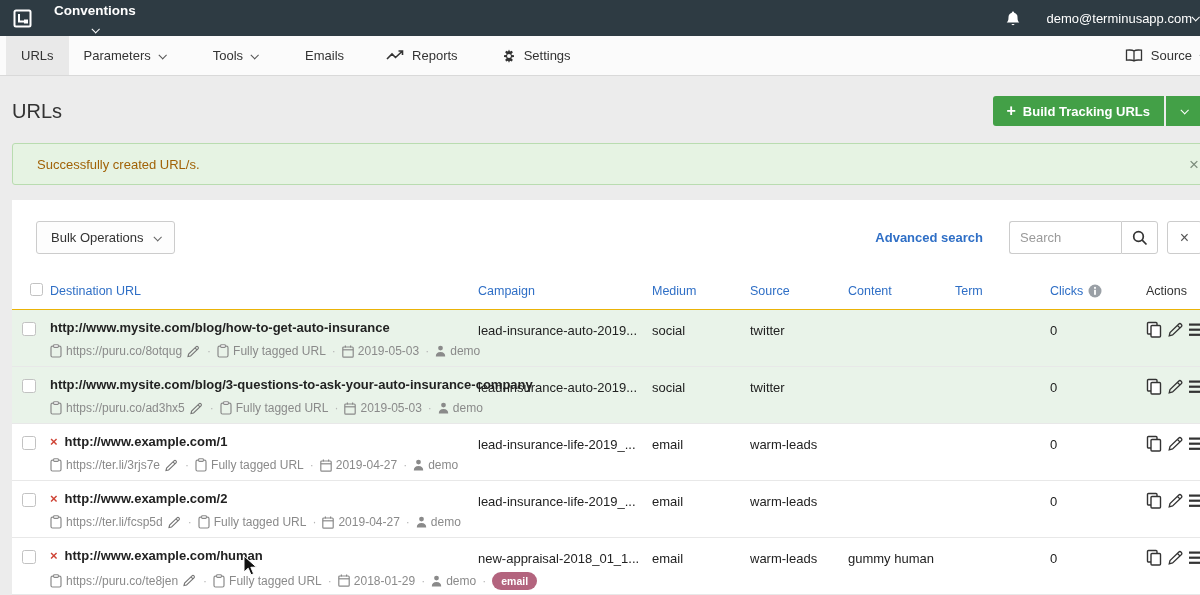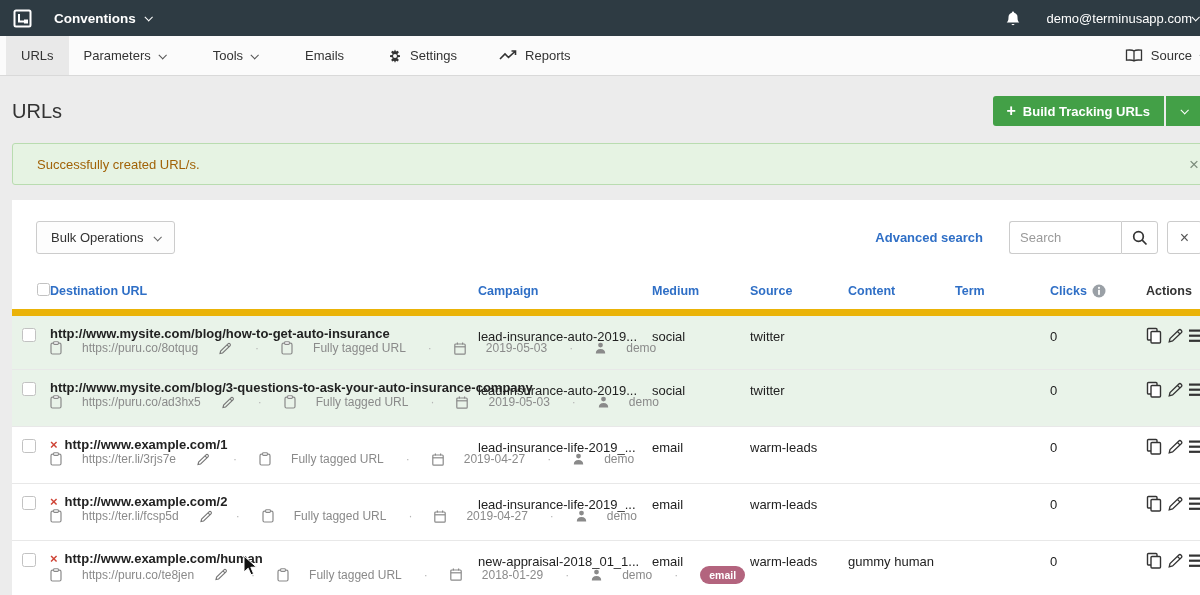--- a/index.html
+++ b/index.html
@@ -2,21 +2,21 @@
 <html><head>
 <meta charset="utf-8">
 <style>
   * { margin:0; padding:0; box-sizing:border-box; }
   html,body { width:1200px; height:595px; overflow:hidden; }
   body { font-family:"Liberation Sans", sans-serif; background:#ececec; position:relative; color:#333; }
 
   
   .topbar { height:36px; background:#2e3b43; display:flex; align-items:center; }
   .logo { margin-left:13px; width:19px; height:19px; flex:none; }
-  .brand { margin-left:22px; color:#fff; font-weight:bold; font-size:13.5px; display:flex; align-items:center; gap:9px; }
+  .brand { margin-left:22px; color:#fff; font-weight:bold; font-size:13.5px; display:flex; align-items:center; gap:9px;flex-direction:column; }
   .chev { width:6px; height:6px; border-right:1.5px solid currentColor; border-bottom:1.5px solid currentColor; transform:rotate(45deg) translateY(-1px); display:inline-block; }
   .topbar-right { margin-left:auto; display:flex; align-items:center; color:#fff; }
   .bell { margin-right:26px; }
   .account { font-size:13px; display:flex; align-items:center; padding-right:2px; }
 
   
   .nav2 { height:40px; background:#fbfbfb; border-bottom:1px solid #d9d9d9; display:flex; align-items:stretch; font-size:13px; color:#333; }
   .nav-item { display:flex; align-items:center; gap:8px; padding:0 15px; cursor:pointer; }
   .nav-item.active { background:#e9e9e9; }
   .nav-item .chev { color:#555; }
@@ -46,30 +46,30 @@
   .search-input { width:112px; height:33px; border:1px solid #ccc; border-right:none; border-radius:3px 0 0 3px; padding:3px 10px; font-size:13px; font-family:inherit; color:#333; outline:none; }
   .search-input::placeholder { color:#9a9a9a; }
   .search-btn { width:37px; height:33px; border:1px solid #ccc; background:#fff; border-radius:0 3px 3px 0; display:flex; align-items:center; justify-content:center; cursor:pointer; }
   .clear-btn { width:35px; height:33px; border:1px solid #ccc; background:#fff; border-radius:3px; margin-left:9px; font-size:16px; color:#555; cursor:pointer; font-family:inherit; line-height:1; }
 
   
   .urls-table { width:1234px; margin-top:21px; border-collapse:collapse; table-layout:fixed; }
   .col-check { width:38px; } .col-destination { width:428px; } .col-campaign { width:174px; }
   .col-medium { width:98px; } .col-source { width:98px; } .col-content { width:107px; }
   .col-term { width:95px; } .col-clicks { width:96px; } .col-actions { width:100px; }
-  .urls-table th { text-align:right; font-size:12.5px; font-weight:bold; color:#2f6fc6; padding:8px 0 10px 0; border-bottom:7px solid #eab308; }
+  .urls-table th { text-align:center; font-size:12.5px; font-weight:normal; color:#2f6fc6; padding:8px 0 10px 0; border-bottom:1px solid #eab308; }
   .urls-table th.col-actions { color:#333; }
   .urls-table th .th-inner { display:flex; align-items:center; gap:5px; }
   .urls-table td { vertical-align:top; border-bottom:1px solid #e8e8e8; height:57px; font-size:13px; color:#222; }
   tr.highlighted td { background:#e9f3e9; }
   td.cell-check { padding:12px 0 0 10px; }
   td.cell-dest { padding-top:10px; }
   .url-line { font-weight:bold; color:#222; display:flex; align-items:center; white-space:nowrap; cursor:pointer; }
   .del-x { color:#cf4436; font-weight:bold; margin-right:7px; font-size:13px; }
-  .meta-line { margin-top:0; display:flex; align-items:center; gap:20px; font-size:12px; color:#8a8a8a; white-space:nowrap; }
+  .meta-line { margin-top:9px; display:flex; align-items:center; gap:4px; font-size:12px; color:#8a8a8a; white-space:nowrap; }
   .meta-line .dot { color:#b5b5b5; padding:0 2px; }
   .meta-line .short-url { color:#8a8a8a; cursor:pointer; }
   td.cell-plain { padding-top:13px; }
   td.cell-actions { padding-top:11px; }
   .actions-group { display:flex; align-items:center; gap:5px; }
   .actions-group .act { cursor:pointer; display:flex; align-items:center; }
   .pill { background:#b3647e; color:#fff; font-size:10.5px; font-weight:bold; padding:2.5px 9px; border-radius:9px; line-height:1.2; }
   .checkbox { width:14px; height:14px; border:1px solid #c2c2c2; border-radius:2.5px; background:#fff; display:inline-block; cursor:pointer; }
   .cursor { position:absolute; left:243px; top:555px; z-index:50; pointer-events:none; }
   .trunc { overflow:hidden; white-space:nowrap; display:block; }
@@ -106,36 +106,36 @@
     <span>Parameters</span>
     <span class="chev"></span>
   </div>
   <div class="nav-item" style="margin-left:18px;">
     <span>Tools</span>
     <span class="chev"></span>
   </div>
   <div class="nav-item" style="margin-left:18px;">
     <span>Emails</span>
   </div>
+  <div class="nav-item" style="margin-left:12px;">
+    <span class="nav-icon">
+      <svg width="18" height="12" viewBox="0 0 18 12">
+          <path d="M1 9 L6 4 L9.5 7.5 L16 1.5 M12.5 1 h4 v4" fill="none" stroke="#333" stroke-width="1.6"></path>
+        </svg>
+    </span>
+    <span>Reports</span>
+  </div>
   <div class="nav-item" style="margin-left:14px;">
     <span class="nav-icon">
       <svg width="14" height="14" viewBox="0 0 14 14">
           <path d="M7 0.5 l1 2 1.9-.7 .9 1.6 -1.5 1.5 .6 1.1 2.1 .2 v1.8 l-2.1 .2 -.6 1.1 1.5 1.5 -.9 1.6 -1.9 -.7 -1 2 -1 -2 -1.9 .7 -.9 -1.6 1.5 -1.5 -.6 -1.1 -2.1 -.2 v-1.8 l2.1 -.2 .6 -1.1 -1.5 -1.5 .9 -1.6 1.9 .7 z" fill="#333"></path>
           <circle cx="7" cy="7" r="2" fill="#fbfbfb"></circle>
         </svg>
     </span>
     <span>Settings</span>
-  </div>
-  <div class="nav-item" style="margin-left:12px;">
-    <span class="nav-icon">
-      <svg width="18" height="12" viewBox="0 0 18 12">
-          <path d="M1 9 L6 4 L9.5 7.5 L16 1.5 M12.5 1 h4 v4" fill="none" stroke="#333" stroke-width="1.6"></path>
-        </svg>
-    </span>
-    <span>Reports</span>
   </div>
   <div class="nav-right nav-item">
     <span class="nav-icon">
       <svg width="18" height="13" viewBox="0 0 18 13">
           <path d="M9 2 C7.5 .8 5 .8 1.5 1.2 v10 C5 10.8 7.5 10.8 9 12 C10.5 10.8 13 10.8 16.5 11.2 v-10 C13 .8 10.5 .8 9 2 z M9 2 v10" fill="none" stroke="#333" stroke-width="1.3"></path>
         </svg>
     </span>
     <span>Source</span>
     <span class="chev"></span>
   </div>

